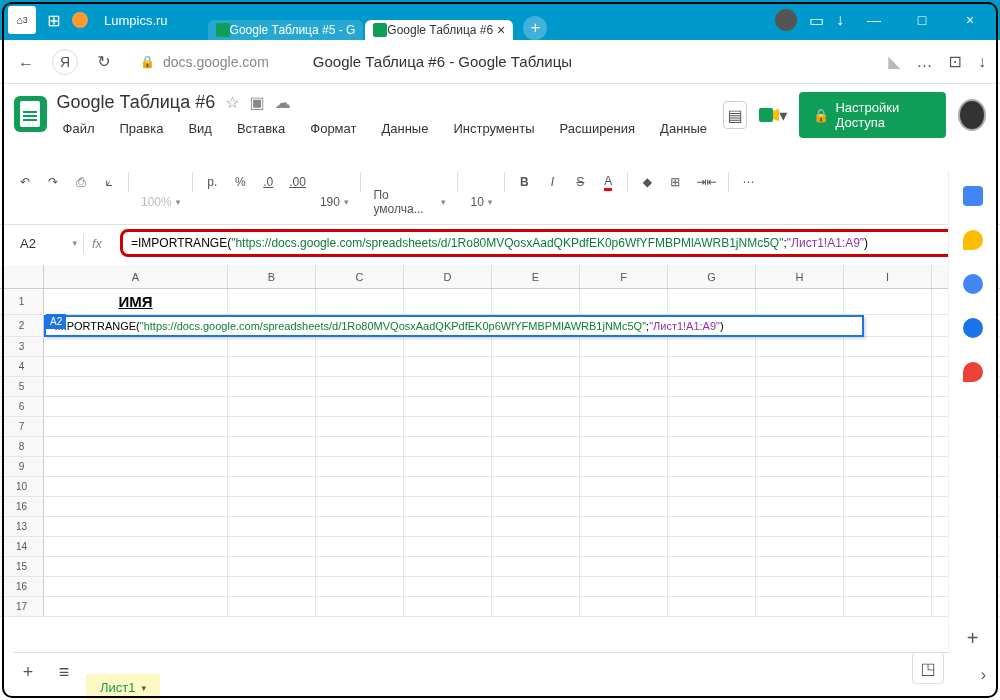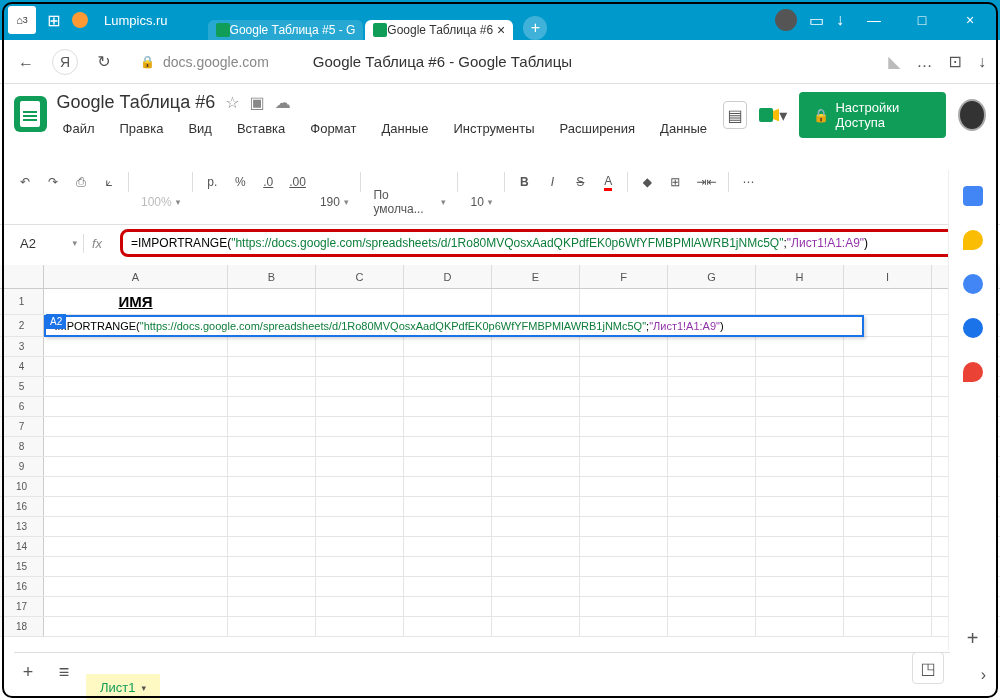--- a/index.html
+++ b/index.html
@@ -446,32 +446,20 @@
           <div class="cell wide"></div>
           <div class="cell"></div>
           <div class="cell"></div>
           <div class="cell"></div>
           <div class="cell"></div>
           <div class="cell"></div>
           <div class="cell"></div>
           <div class="cell"></div>
           <div class="cell"></div>
         </div>
-        <div class="row r18">
-          <div class="row-h">18</div>
-          <div class="cell wide"></div>
-          <div class="cell"></div>
-          <div class="cell"></div>
-          <div class="cell"></div>
-          <div class="cell"></div>
-          <div class="cell"></div>
-          <div class="cell"></div>
-          <div class="cell"></div>
-          <div class="cell"></div>
-        </div>
       </div>
   </div>
 </div>
 
 <div class="side-panel">
   <div class="side-icon" style="background:#4285f4;"></div>
   <div class="side-icon" style="background:#fbbc04;border-radius:50% 50% 50% 0;"></div>
   <div class="side-icon" style="background:#4285f4;border-radius:50%;"></div>
   <div class="side-icon" style="background:#1a73e8;border-radius:50%;"></div>
   <div class="side-icon" style="background:#ea4335;border-radius:50% 50% 50% 0;"></div>

